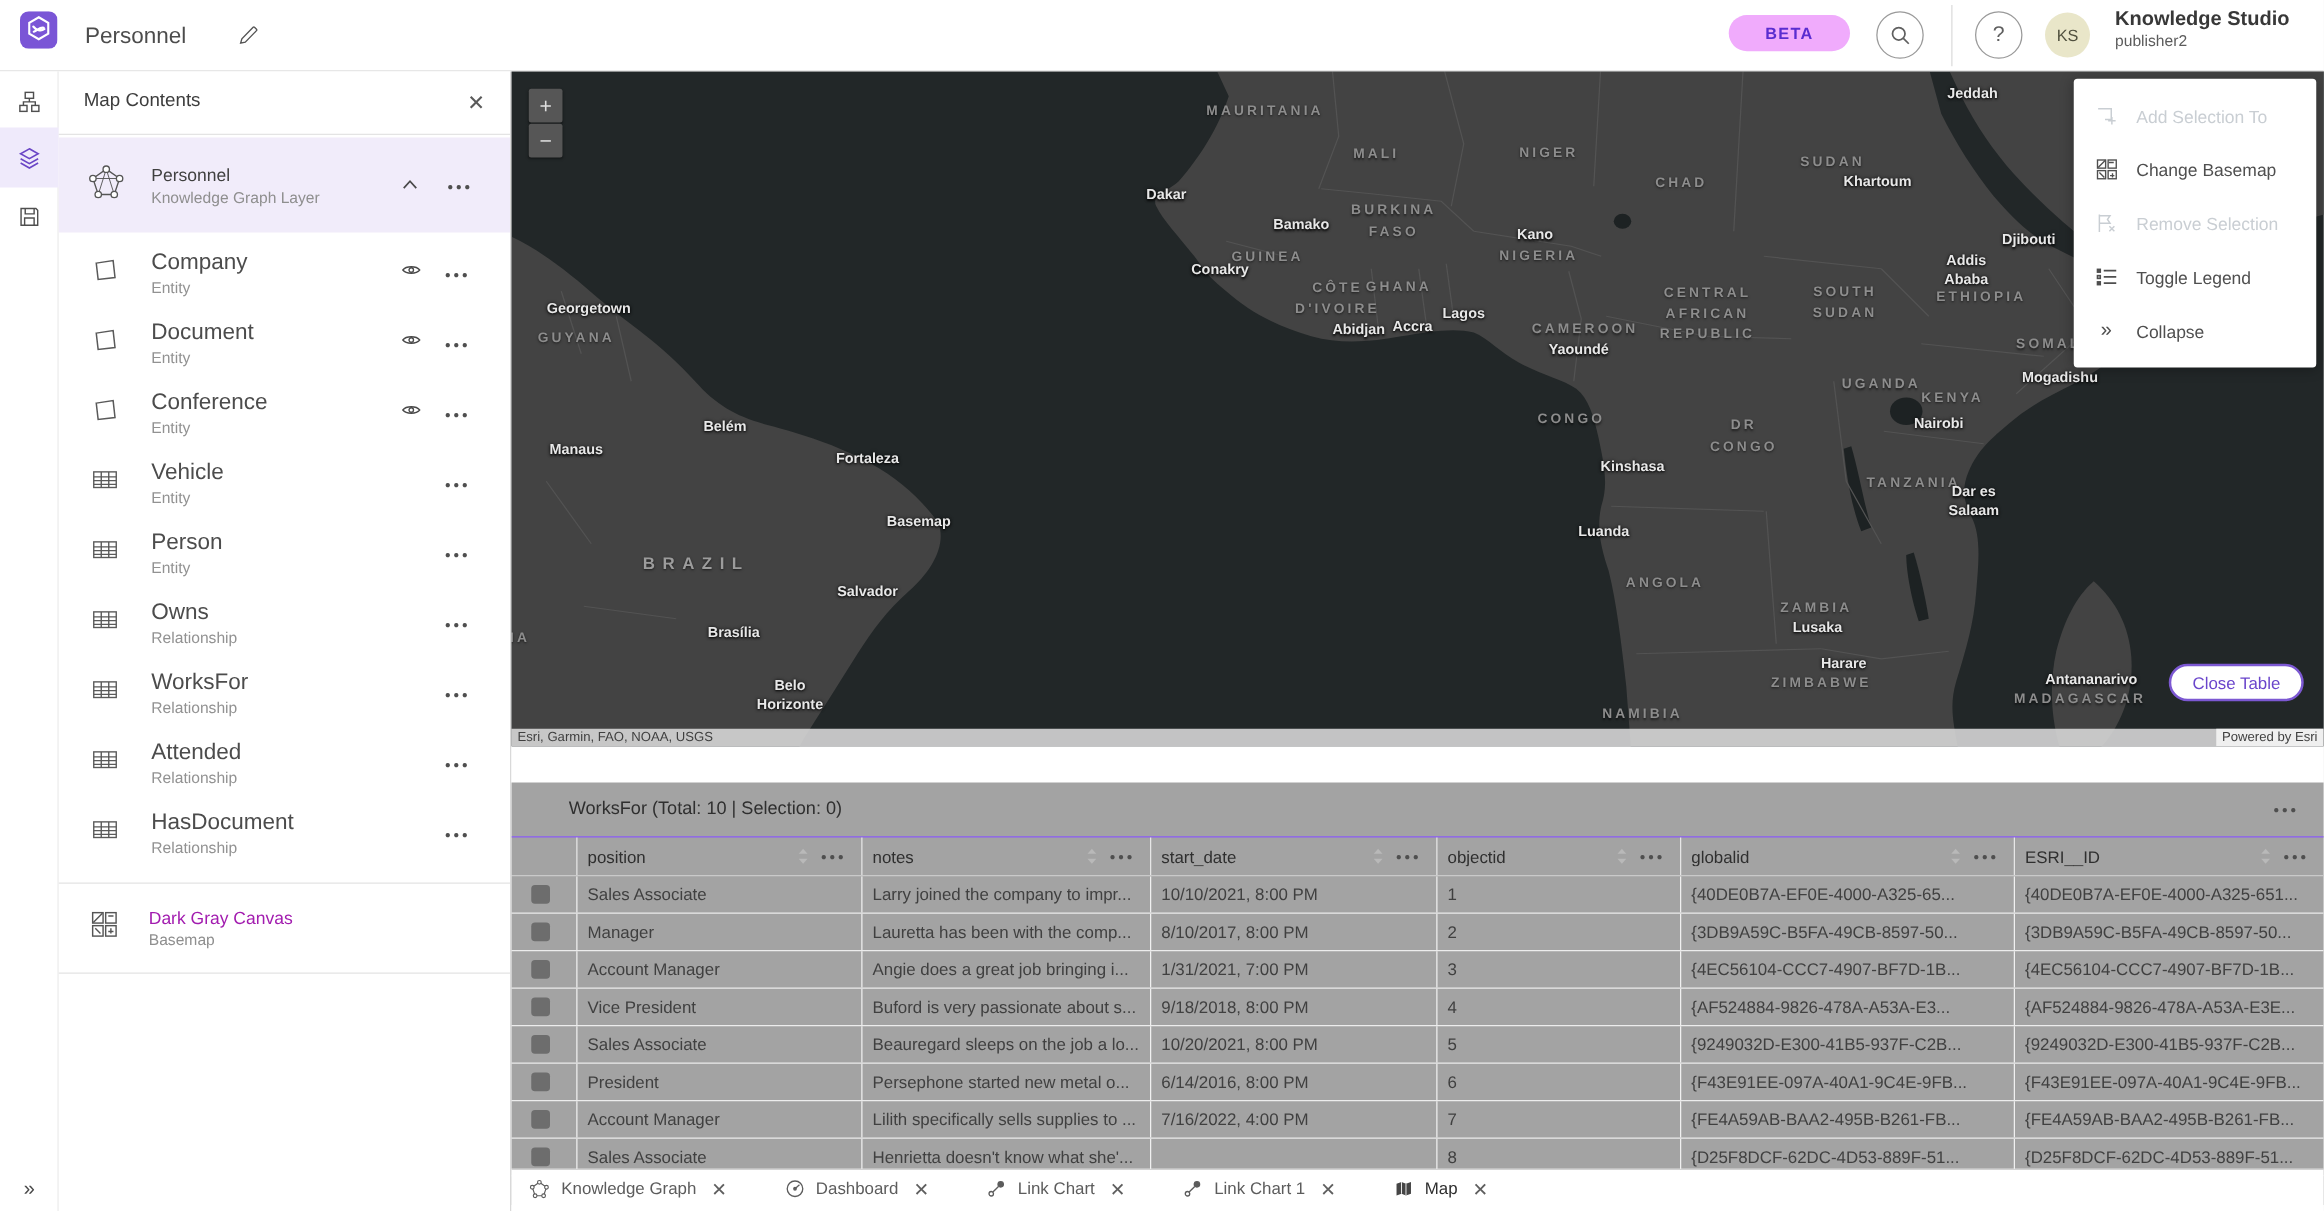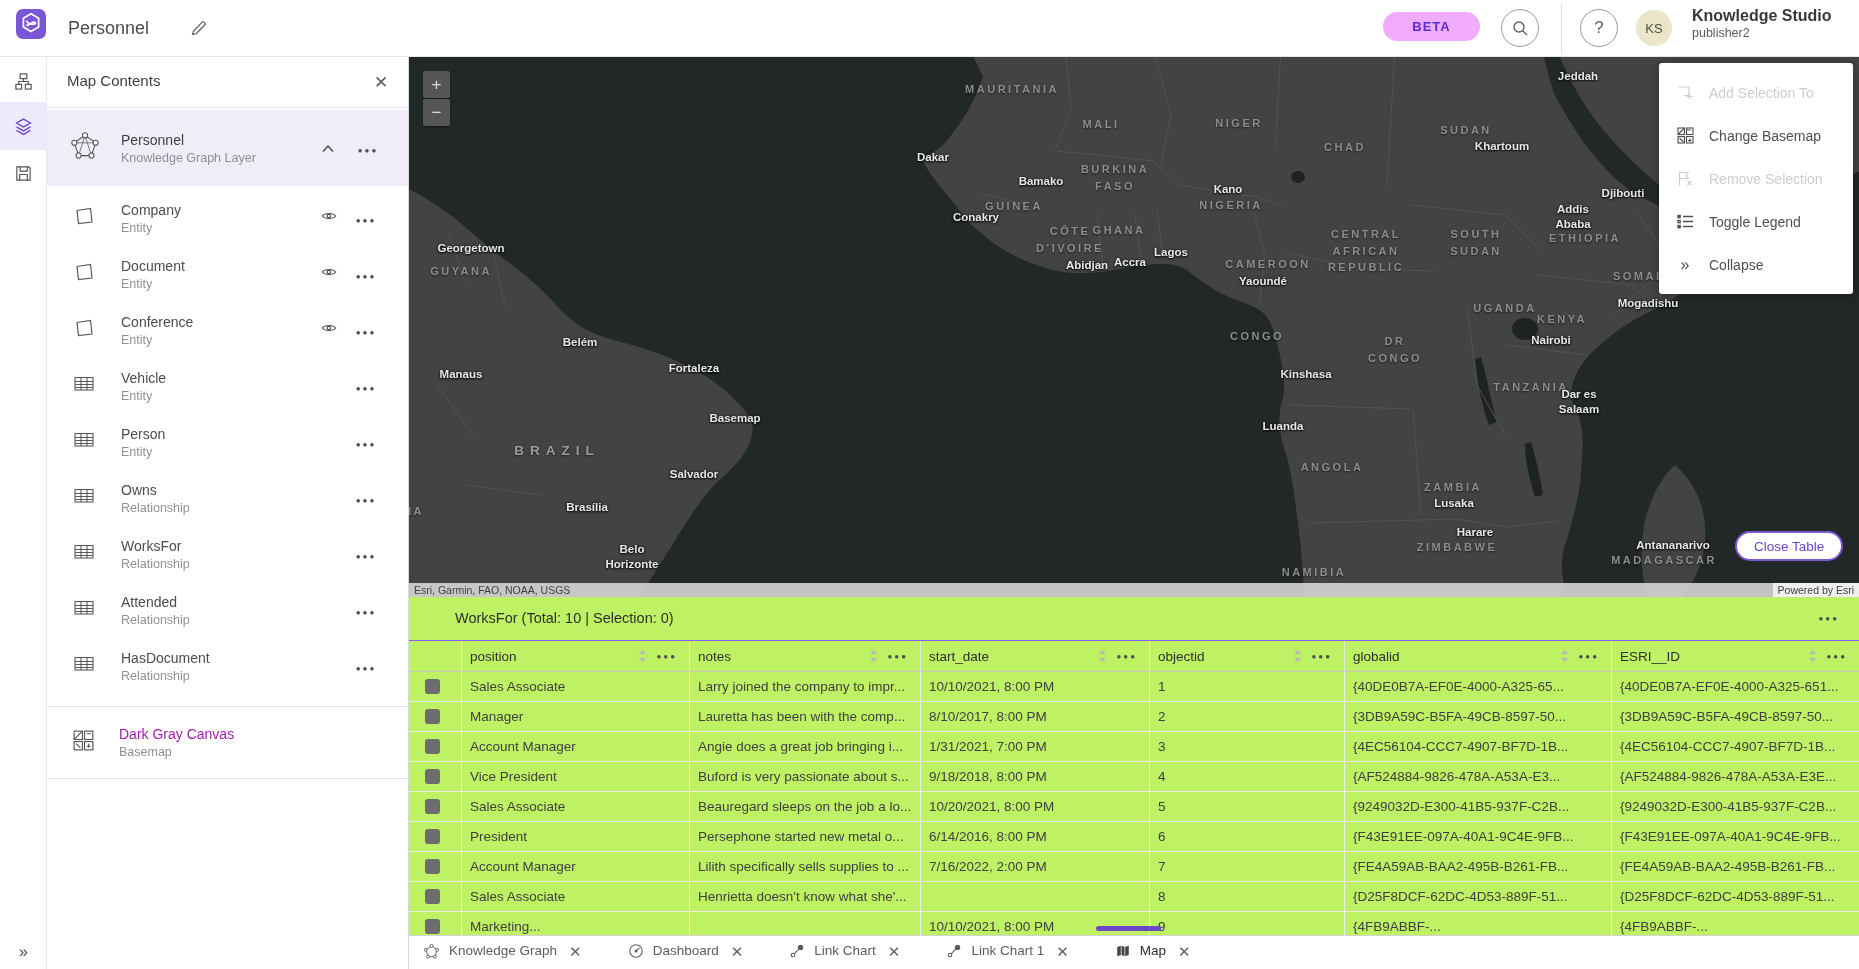--- a/index.html
+++ b/index.html
@@ -38,21 +38,21 @@
   .group-text { flex:1; min-width:0; }
   .group-name { font-size:14px; color:#3f3f3f; }
   .group-type { font-size:12.5px; color:#8f8f8f; margin-top:3px; }
   .chev-slot { width:40px; text-align:center; flex:none; cursor:pointer; }
   .dots { color:#4f4f4f; font-size:8px; letter-spacing:2px; cursor:pointer; }
   .dots-slot { width:40px; text-align:center; flex:none; }
   .layer-list { position:absolute; left:0; top:133px; width:100%; }
   .layer-row { height:56px; display:flex; align-items:center; padding:0 22px 0 24px; }
   .layer-icon { width:28px; margin-right:22px; flex:none; }
   .layer-text { flex:1; min-width:0; }
-  .layer-name { font-size:14px; color:#4c4c4c; }
+  .layer-name { font-size:18px; color:#4c4c4c; }
   .layer-type { font-size:12.5px; color:#929292; margin-top:3px; }
   .eye { width:34px; text-align:center; flex:none; cursor:pointer; }
   .basemap-row { position:absolute; left:0; top:653px; width:100%; height:64px; display:flex; align-items:center; padding:0 22px 0 24px; }
   .basemap-icon { width:28px; margin-right:20px; flex:none; }
   .basemap-name { font-size:14px; color:#a21caf; }
   .basemap-type { font-size:12.5px; color:#8f8f8f; margin-top:3px; }
 
   
   .main { position:absolute; left:409px; top:57px; width:1450px; height:912px; }
 
@@ -70,21 +70,21 @@
   .attrib .powered { background:rgba(244,244,244,.9); padding:0 5px; height:14px; line-height:14px; }
   .close-table { position:absolute; left:1326px; top:474px; height:30px; padding:0 17px; border:2px solid #7c58d2; border-radius:16px; background:#fff; color:#6a45cb; font-size:13.5px; display:flex; align-items:center; cursor:pointer; z-index:8; }
 
   
   .ctx { position:absolute; left:1250px; top:6px; width:194px; border-radius:3px; background:#fff; box-shadow:0 1px 10px rgba(0,0,0,.3); padding:8px 0; z-index:20; }
   .ctx-item { height:43px; display:flex; align-items:center; gap:14px; padding:0 16px; font-size:14px; color:#4f4f4f; cursor:pointer; }
   .ctx-item.disabled { color:#c9ced3; cursor:default; }
   .ctx-ic { width:20px; flex:none; display:flex; align-items:center; justify-content:center; }
 
   
-  .tablearea { position:absolute; left:0; top:540px; width:1450px; height:338px; background:#bef264; }
+  .tablearea { position:absolute; left:0; top:569px; width:1450px; height:338px; background:#a3a3a3; }
   .table-title { position:absolute; left:46px; top:0; height:43px; line-height:43px; font-size:14.5px; color:#2f2f2f; }
   .title-dots { position:absolute; right:20px; top:17px; }
   .thead { position:absolute; left:0; top:43px; width:100%; height:32px; display:flex; border-top:1px solid #8b5cf6; border-bottom:1px solid #c9c9c9; }
   .th { display:flex; align-items:center; padding:0 12px 0 8px; border-right:1px solid #e6e6e6; color:#2f2f2f; font-size:13.5px; gap:10px; }
   .th-label { flex:1; white-space:nowrap; overflow:hidden; }
   .c-sel { width:53px; flex:none; }
   .c0 { width:228px; flex:none; } .c1 { width:231px; flex:none; } .c2 { width:229px; flex:none; }
   .c3 { width:195px; flex:none; } .c4 { width:267px; flex:none; } .c5 { width:247px; flex:none; border-right:none !important; }
   .rows { position:absolute; left:0; top:75px; width:100%; height:263px; overflow:hidden; }
   .tr { display:flex; height:30px; border-bottom:1px solid #ececec; }
@@ -455,21 +455,21 @@
           <span class="map-label city" style="left: 1142px; top: 283px;">Nairobi</span>
           <span class="map-label city" style="left: 1170px; top: 345px;">Dar es
 Salaam</span>
           <span class="map-label city" style="left: 897px; top: 317px;">Kinshasa</span>
           <span class="map-label city" style="left: 874px; top: 369px;">Luanda</span>
           <span class="map-label city" style="left: 1045px; top: 446px;">Lusaka</span>
           <span class="map-label city" style="left: 1066px; top: 475px;">Harare</span>
           <span class="map-label city" style="left: 1264px; top: 488px;">Antananarivo</span>
           <span class="map-label city" style="left: 62px; top: 191px;">Georgetown</span>
           <span class="map-label city" style="left: 171px; top: 285px;">Belém</span>
-          <span class="map-label city" style="left: 40px; top: 317px; padding-left: 24px;">Manaus</span>
+          <span class="map-label city" style="left: 40px; top: 304px; padding-left: 24px;">Manaus</span>
           <span class="map-label city" style="left: 285px; top: 311px;">Fortaleza</span>
           <span class="map-label city" style="left: 326px; top: 361px;">Basemap</span>
           <span class="map-label city" style="left: 285px; top: 417px;">Salvador</span>
           <span class="map-label city" style="left: 178px; top: 450px;">Brasília</span>
           <span class="map-label city" style="left: 223px; top: 500px;">Belo
 Horizonte</span>
         </div>
 
       <div class="zoomctl">
         <div class="zbtn">+</div>
@@ -672,21 +672,21 @@
     <div class="td c4 cell">{F43E91EE-097A-40A1-9C4E-9FB...</div>
     <div class="td c5 cell">{F43E91EE-097A-40A1-9C4E-9FB...</div>
   </div>
 
   <div class="tr">
     <div class="td c-sel">
               <span class="rowcheck"></span>
             </div>
     <div class="td c0 cell">Account Manager</div>
     <div class="td c1 cell">Lilith specifically sells supplies to ...</div>
-    <div class="td c2 cell">7/16/2022, 2:00 PM</div>
+    <div class="td c2 cell">7/16/2022, 4:00 PM</div>
     <div class="td c3 cell">7</div>
     <div class="td c4 cell">{FE4A59AB-BAA2-495B-B261-FB...</div>
     <div class="td c5 cell">{FE4A59AB-BAA2-495B-B261-FB...</div>
   </div>
 
   <div class="tr">
     <div class="td c-sel">
               <span class="rowcheck"></span>
             </div>
     <div class="td c0 cell">Sales Associate</div>

